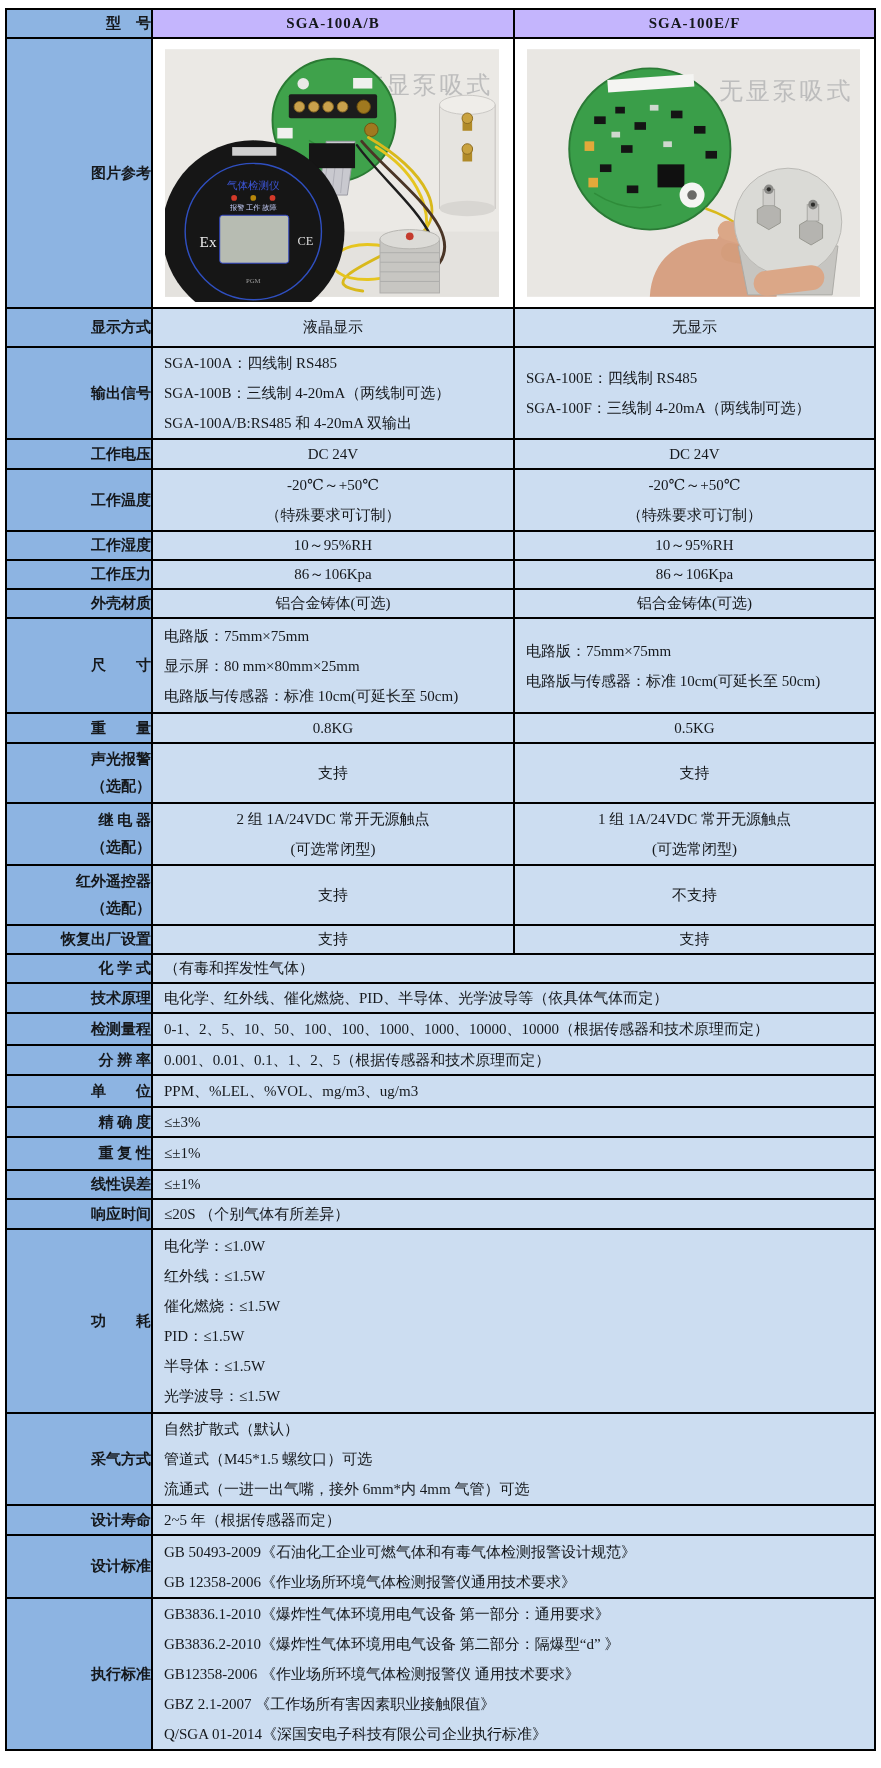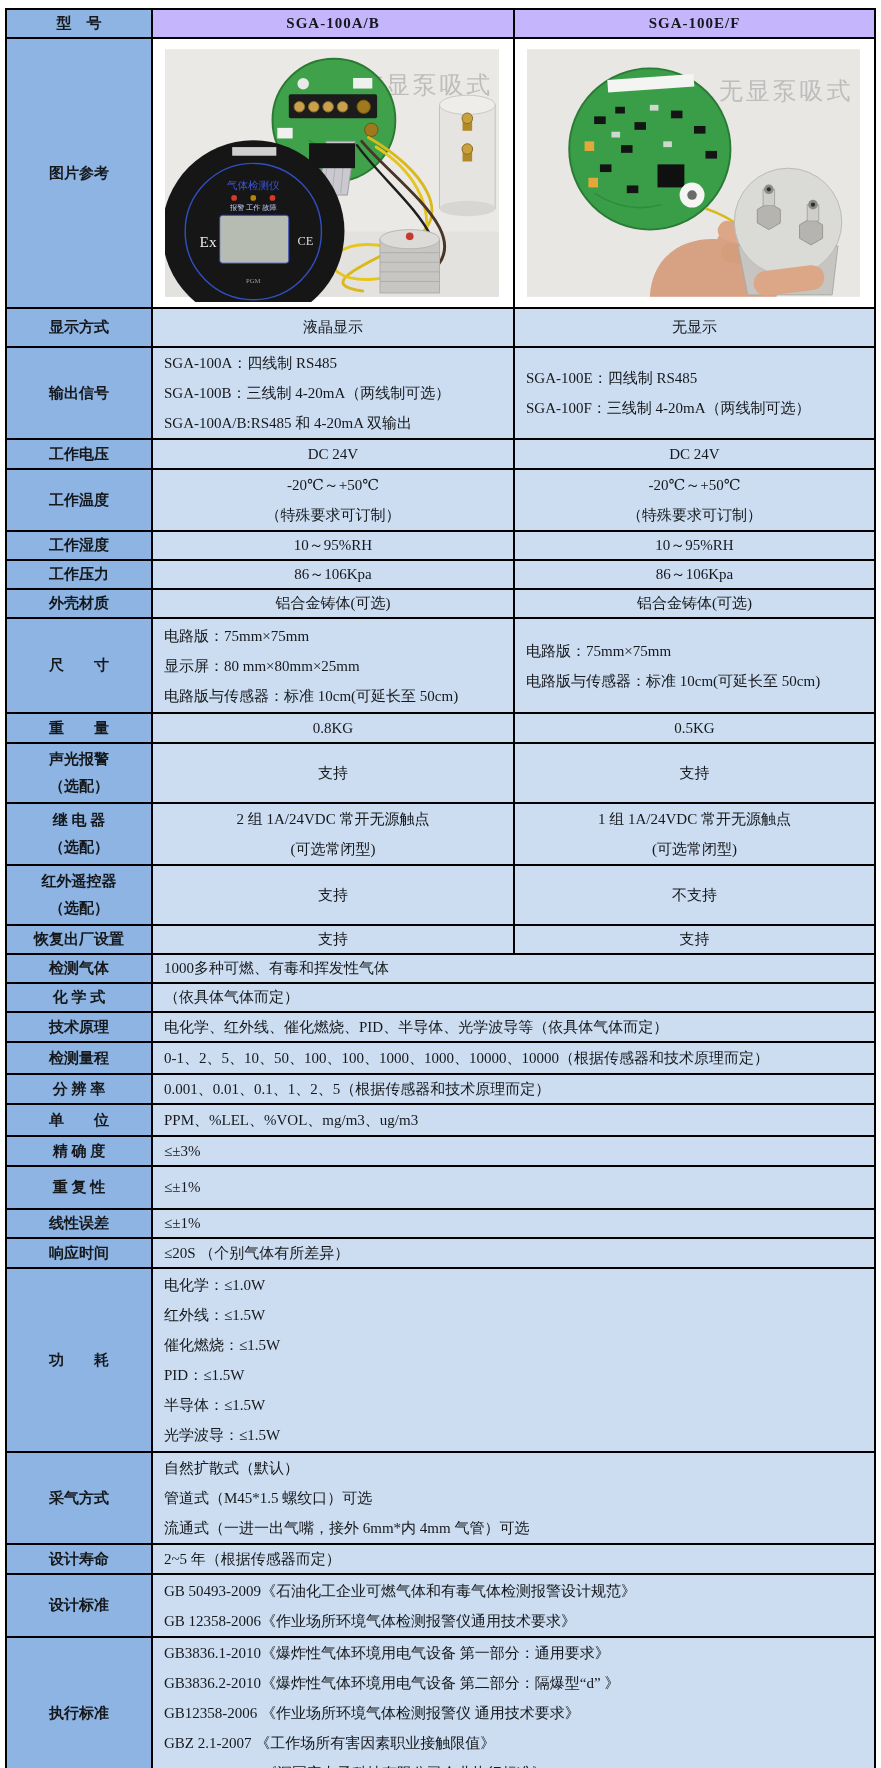--- a/index.html
+++ b/index.html
@@ -1,20 +1,20 @@
 <!DOCTYPE html>
 <html><head>
 <meta charset="utf-8">
 <style>
   html,body{margin:0;padding:0;background:#ffffff;}
   body{width:881px;font-family:"Liberation Serif","DejaVu Serif",serif;color:#15181c;}
   .sheet{padding:8px 5px 10px 5px;}
   table.spec{border-collapse:collapse;width:869px;table-layout:fixed;}
   td{border:2px solid #000;font-size:15px;vertical-align:middle;overflow:hidden;padding:0;}
-  td.lbl{background:#8db4e2;font-weight:bold;text-align:center;white-space:pre-line;line-height:27px;margin-left:36px;}
+  td.lbl{background:#8db4e2;font-weight:bold;text-align:right;white-space:pre-line;line-height:27px;margin-left:36px;}
   td.hdr{background:#c4b5fd;font-weight:bold;text-align:center;letter-spacing:1px;}
   td.val{background:#ccddf1;text-align:center;}
   td.left{text-align:left;padding:0 11px;}
   td.pre{white-space:pre-line;line-height:30px;}
   td.photo{background:#ffffff;padding:3px 12px;}
   svg{display:block;}
   .wm{font-size:25px;letter-spacing:3px;}
 </style>
 </head>
 <body>
@@ -232,27 +232,23 @@
 （选配）</td>
     <td class="val">支持</td>
     <td class="val">不支持</td>
   </tr>
   <tr style="height:16px">
     <td class="lbl">恢复出厂设置</td>
     <td class="val">支持</td>
     <td class="val">支持</td>
   </tr>
 
-  <tr style="height:28px">
-    <td class="lbl">检测气体</td>
-    <td class="val left" colspan="2">1000多种可燃、有毒和挥发性气体</td>
-  </tr>
   <tr style="height:18px">
     <td class="lbl">化 学 式</td>
-    <td class="val left" colspan="2">（依具体气体而定）</td>
+    <td class="val left" colspan="2">（有毒和挥发性气体）</td>
   </tr>
   <tr style="height:30px">
     <td class="lbl">技术原理</td>
     <td class="val left" colspan="2">电化学、红外线、催化燃烧、PID、半导体、光学波导等（依具体气体而定）</td>
   </tr>
   <tr style="height:32px">
     <td class="lbl">检测量程</td>
     <td class="val left" colspan="2">0-1、2、5、10、50、100、100、1000、1000、10000、10000（根据传感器和技术原理而定）</td>
   </tr>
   <tr style="height:30px">
@@ -260,21 +256,21 @@
     <td class="val left" colspan="2">0.001、0.01、0.1、1、2、5（根据传感器和技术原理而定）</td>
   </tr>
   <tr style="height:32px">
     <td class="lbl">单　　位</td>
     <td class="val left" colspan="2">PPM、%LEL、%VOL、mg/m3、ug/m3</td>
   </tr>
   <tr style="height:30px">
     <td class="lbl">精 确 度</td>
     <td class="val left" colspan="2">≤±3%</td>
   </tr>
-  <tr style="height:43px">
+  <tr style="height:33px">
     <td class="lbl">重 复 性</td>
     <td class="val left" colspan="2">≤±1%</td>
   </tr>
   <tr style="height:28px">
     <td class="lbl">线性误差</td>
     <td class="val left" colspan="2">≤±1%</td>
   </tr>
   <tr style="height:30px">
     <td class="lbl">响应时间</td>
     <td class="val left" colspan="2">≤20S （个别气体有所差异）</td>

